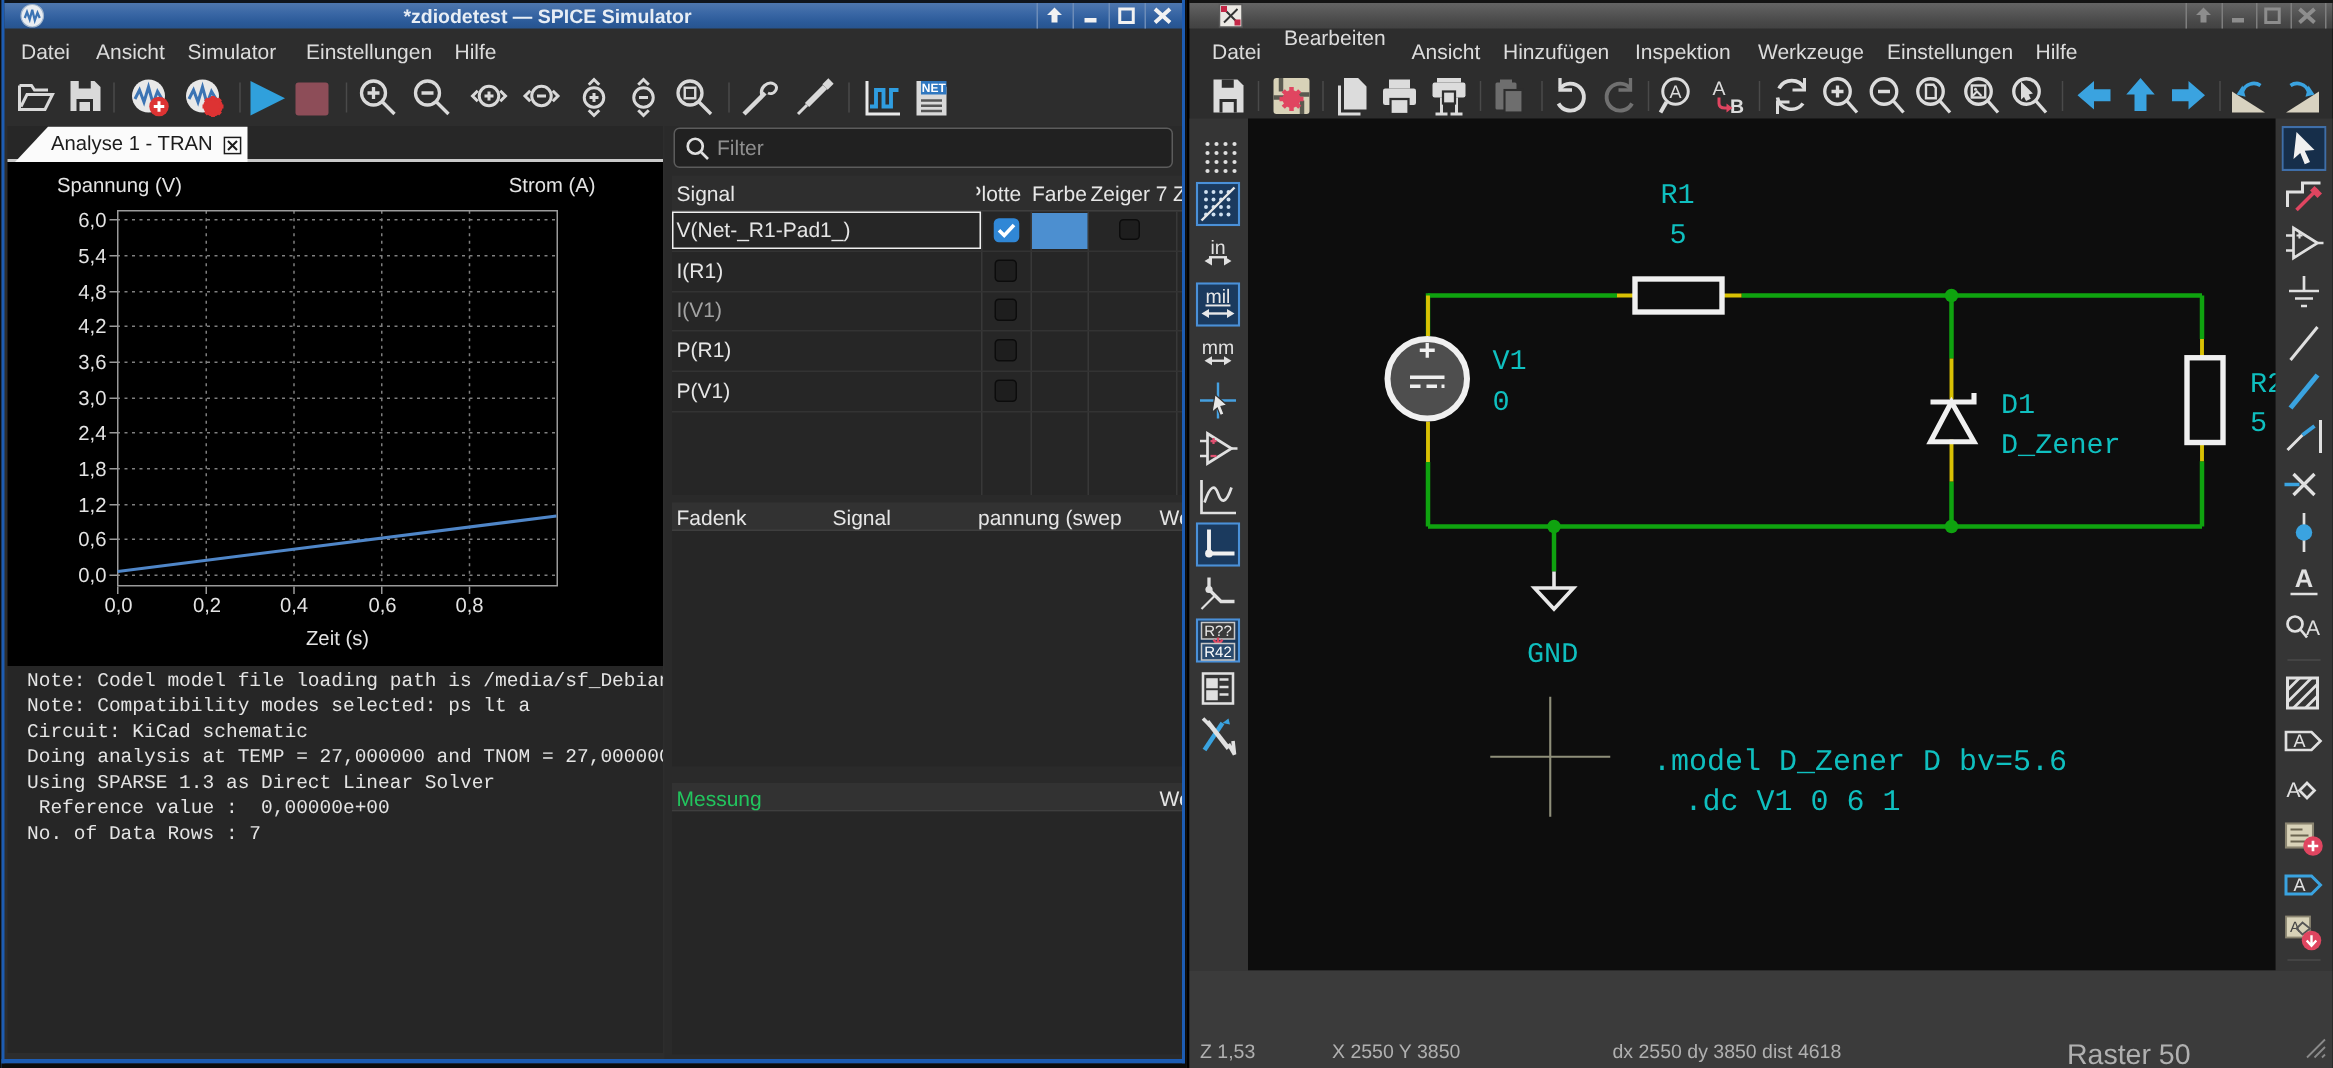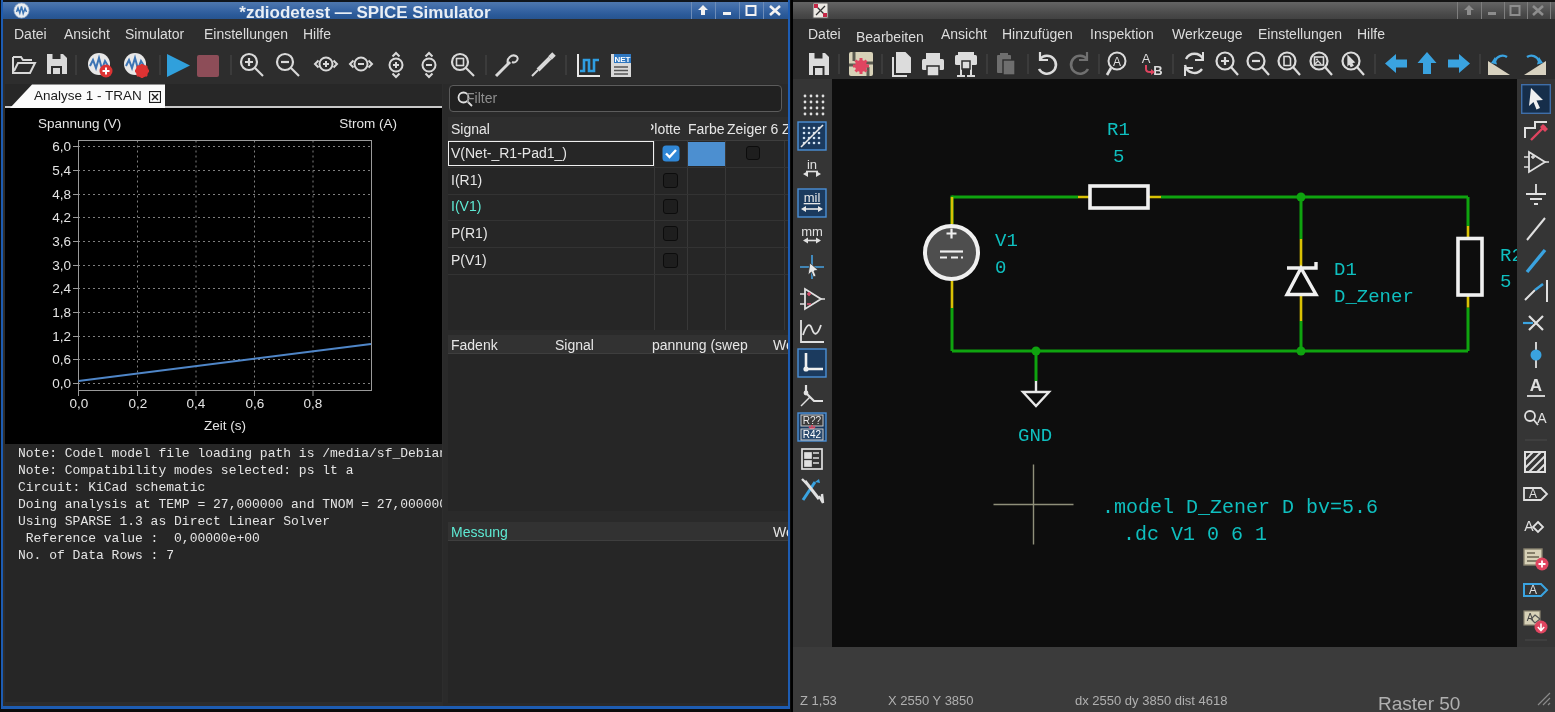--- a/index.html
+++ b/index.html
@@ -1,21 +1,21 @@
 <!DOCTYPE html>
 <html><head>
 <meta charset="utf-8">
 <style>
   * { margin:0; padding:0; box-sizing:border-box; }
   html,body { width:1555px; height:712px; background:#000; overflow:hidden;
     font-family:"Liberation Sans", sans-serif; }
   .a { position:absolute; white-space:nowrap; }
   #w1 { position:absolute; left:0; top:0; width:791px; height:712px; background:#2d2d2d; }
   #w2 { position:absolute; left:793px; top:0; width:762px; height:712px; background:#2d2d2d; }
-  .tbtxt { font-size:17px; font-weight:bold; color:#e8eef5; }
+  .tbtxt { font-size:13px; font-weight:bold; color:#e8eef5; }
   .menu { font-size:14px; color:#dcdcdc; }
   svg { display:block; }
   .mono { font-family:"Liberation Mono", monospace; }
 </style>
 </head>
 <body>
 
 <div id="w1">
   
   <div class="a" style="left:0;top:0;width:1px;height:712px;background:#0c0c0c"></div>
@@ -221,28 +221,28 @@
  Reference value :  0,00000e+00
 No. of Data Rows : 7</div>
   
   <div class="a" style="left:443px;top:84px;width:345px;height:622px;background:#2a2a2a;overflow:hidden;">
 
     <div class="a" style="left:6px;top:1px;width:333px;height:27px;background:#212121;border:1px solid #5c5c5c;border-radius:4px;"></div>
     <svg class="a" style="left:14px;top:7px" width="16" height="16" viewBox="0 0 16 16">
       <circle cx="6.5" cy="6.5" r="5" fill="none" stroke="#e0e0e0" stroke-width="1.8"></circle>
       <path d="M10.5,10.5 L15,15" stroke="#e0e0e0" stroke-width="1.8"></path>
     </svg>
-    <div class="a" style="left:23px;top:6px;font-size:14px;color:#8f8f8f;">Filter</div>
+    <div class="a" style="left:35px;top:6px;font-size:14px;color:#8f8f8f;">Filter</div>
 
     <div class="a" style="left:5px;top:33px;width:340px;height:213px;background:#262626;"></div>
     <div class="a" style="left:5px;top:33px;width:340px;height:24px;background:#2e2e2e;border-bottom:1px solid #3e3e3e;"></div>
     <div class="a" style="left:8px;top:37px;font-size:14px;color:#e6e6e6;">Signal</div>
     <div class="a" style="left:208px;top:37px;width:34px;font-size:14px;color:#e6e6e6;overflow:hidden;"><span style="margin-left:-6px">Plotte</span></div>
     <div class="a" style="left:245px;top:37px;font-size:14px;color:#e6e6e6;">Farbe</div>
-    <div class="a" style="left:284px;top:37px;font-size:14px;color:#e6e6e6;">Zeiger 6</div>
+    <div class="a" style="left:284px;top:37px;font-size:14px;color:#e6e6e6;">Zeiger 7</div>
     <div class="a" style="left:339px;top:37px;font-size:14px;color:#e6e6e6;">Zeiger 2</div>
 
     <div class="a" style="left:211px;top:57px;width:1px;height:189px;background:#383838"></div>
     <div class="a" style="left:244px;top:57px;width:1px;height:189px;background:#383838"></div>
     <div class="a" style="left:282px;top:57px;width:1px;height:189px;background:#383838"></div>
     <div class="a" style="left:341px;top:57px;width:1px;height:189px;background:#383838"></div>
 
     <div class="a" style="left:5px;top:83px;width:340px;height:1px;background:#333"></div>
     <div class="a" style="left:5px;top:110px;width:340px;height:1px;background:#333"></div>
     <div class="a" style="left:5px;top:136px;width:340px;height:1px;background:#333"></div>
@@ -252,38 +252,38 @@
     <div class="a" style="left:5px;top:57px;width:206px;height:25px;border:1.5px solid #f0f0f0;"></div>
     <div class="a" style="left:8px;top:61px;font-size:14px;color:#e6e6e6;">V(Net-_R1-Pad1_)</div>
     <svg class="a" style="left:219px;top:61px" width="18" height="17" viewBox="0 0 18 17">
       <rect x="0.5" y="0.5" width="17" height="16" rx="3.5" fill="#3087d6"></rect>
       <path d="M4,8.5 L7.5,12 L14,5" stroke="#fff" stroke-width="2.4" fill="none"></path>
     </svg>
     <div class="a" style="left:245px;top:57.5px;width:37px;height:24px;background:#4c8fd0"></div>
     <div class="a" style="left:303px;top:62px;width:14px;height:14px;background:#1e1e1e;border:1px solid #0c0c0c;border-radius:3px;"></div>
 
     <div class="a" style="left:8px;top:88px;font-size:14px;color:#e6e6e6;">I(R1)</div>
-    <div class="a" style="left:8px;top:114px;font-size:14px;color:#5eead4;">I(V1)</div>
+    <div class="a" style="left:8px;top:114px;font-size:14px;color:#a3a3a3;">I(V1)</div>
     <div class="a" style="left:8px;top:141px;font-size:14px;color:#e6e6e6;">P(R1)</div>
     <div class="a" style="left:8px;top:168px;font-size:14px;color:#e6e6e6;">P(V1)</div>
     <div class="a" style="left:220px;top:89px;width:15px;height:15px;background:#1e1e1e;border:1px solid #0c0c0c;border-radius:3px;"></div>
     <div class="a" style="left:220px;top:115px;width:15px;height:15px;background:#1e1e1e;border:1px solid #0c0c0c;border-radius:3px;"></div>
     <div class="a" style="left:220px;top:142px;width:15px;height:15px;background:#1e1e1e;border:1px solid #0c0c0c;border-radius:3px;"></div>
     <div class="a" style="left:220px;top:169px;width:15px;height:15px;background:#1e1e1e;border:1px solid #0c0c0c;border-radius:3px;"></div>
 
     <div class="a" style="left:5px;top:251px;width:340px;height:19px;background:#323232;border-bottom:1px solid #3e3e3e;"></div>
     <div class="a" style="left:5px;top:270px;width:340px;height:157px;background:#262626;"></div>
     <div class="a" style="left:8px;top:253px;width:47px;overflow:hidden;font-size:14px;color:#e6e6e6;">Fadenkreuz</div>
     <div class="a" style="left:112px;top:253px;font-size:14px;color:#e6e6e6;">Signal</div>
     <div class="a" style="left:209px;top:253px;font-size:14px;color:#e6e6e6;">pannung (swep</div>
     <div class="a" style="left:330px;top:253px;font-size:14px;color:#e6e6e6;">Wert</div>
 
     <div class="a" style="left:5px;top:438px;width:340px;height:19px;background:#323232;border-bottom:1px solid #3e3e3e;"></div>
     <div class="a" style="left:5px;top:457px;width:340px;height:162px;background:#262626;"></div>
-    <div class="a" style="left:8px;top:440px;font-size:14px;color:#5eead4;">Messung</div>
+    <div class="a" style="left:8px;top:440px;font-size:14px;color:#22c55e;">Messung</div>
     <div class="a" style="left:330px;top:440px;font-size:14px;color:#e6e6e6;">Wert</div>
   </div>
 </div>
 
 <div id="w2">
 
   <div class="a" style="left:0;top:0;width:762px;height:2px;background:#141414"></div>
   <div class="a" style="left:0;top:2px;width:762px;height:17px;background:linear-gradient(180deg,#646464 0%,#555555 40%,#484848 75%,#424242 100%)"></div>
   <svg class="a" style="left:19px;top:2px" width="17" height="17" viewBox="0 0 17 17">
     <rect x="1" y="1" width="15" height="15" fill="#ece9e4" stroke="#5a5a5a" stroke-width="1"></rect>
@@ -303,21 +303,21 @@
     <rect x="3" y="8" width="8" height="3" fill="#8d8d8d"></rect>
     </svg>
   <svg class="a" style="left:715px;top:4px" width="14" height="13" viewBox="0 0 14 13">
     <rect x="2.5" y="2" width="9" height="9" fill="none" stroke="#8d8d8d" stroke-width="2"></rect>
     </svg>
   <svg class="a" style="left:738px;top:4px" width="14" height="13" viewBox="0 0 14 13">
     <path d="M2,2 L12,11 M12,2 L2,11" stroke="#8d8d8d" stroke-width="2.6"></path>
     </svg>
 
   <div class="a menu" style="left:15px;top:26px;">Datei</div>
-  <div class="a menu" style="left:63px;top:17px;margin-top:12px;">Bearbeiten</div>
+  <div class="a menu" style="left:63px;top:17px;">Bearbeiten</div>
   <div class="a menu" style="left:148px;top:26px;">Ansicht</div>
   <div class="a menu" style="left:209px;top:26px;">Hinzufügen</div>
   <div class="a menu" style="left:297px;top:26px;">Inspektion</div>
   <div class="a menu" style="left:379px;top:26px;text-align:right;">Werkzeuge</div>
   <div class="a menu" style="left:465px;top:26px;">Einstellungen</div>
   <div class="a menu" style="left:564px;top:26px;">Hilfe</div>
 
   <svg class="a" style="left:2px;top:50px" width="760" height="28" viewBox="0 0 760 28">
 
     <g transform="translate(12,1)">

